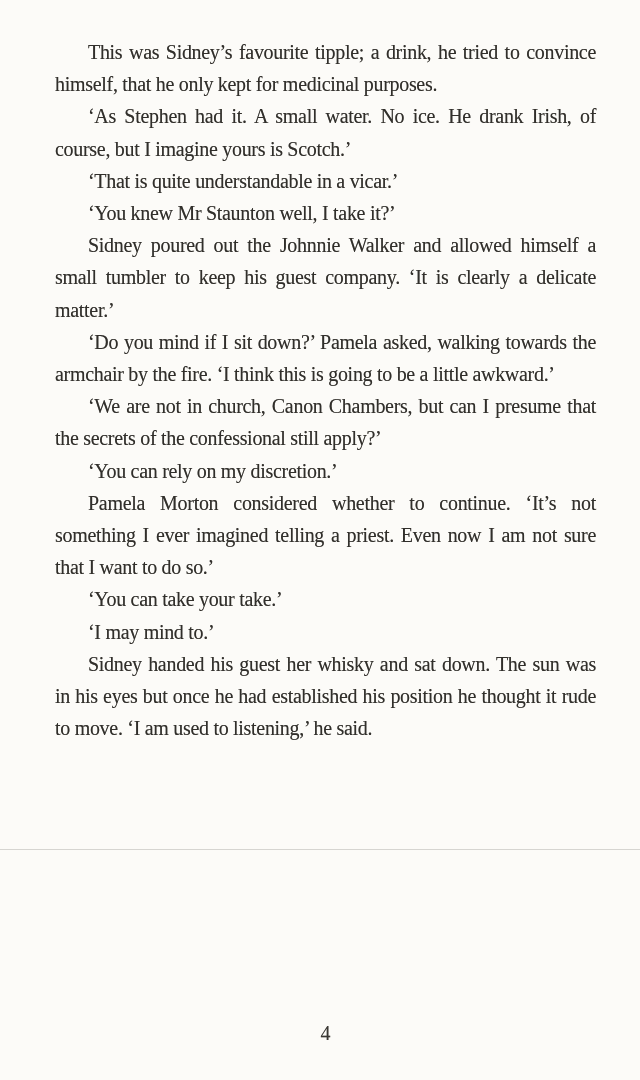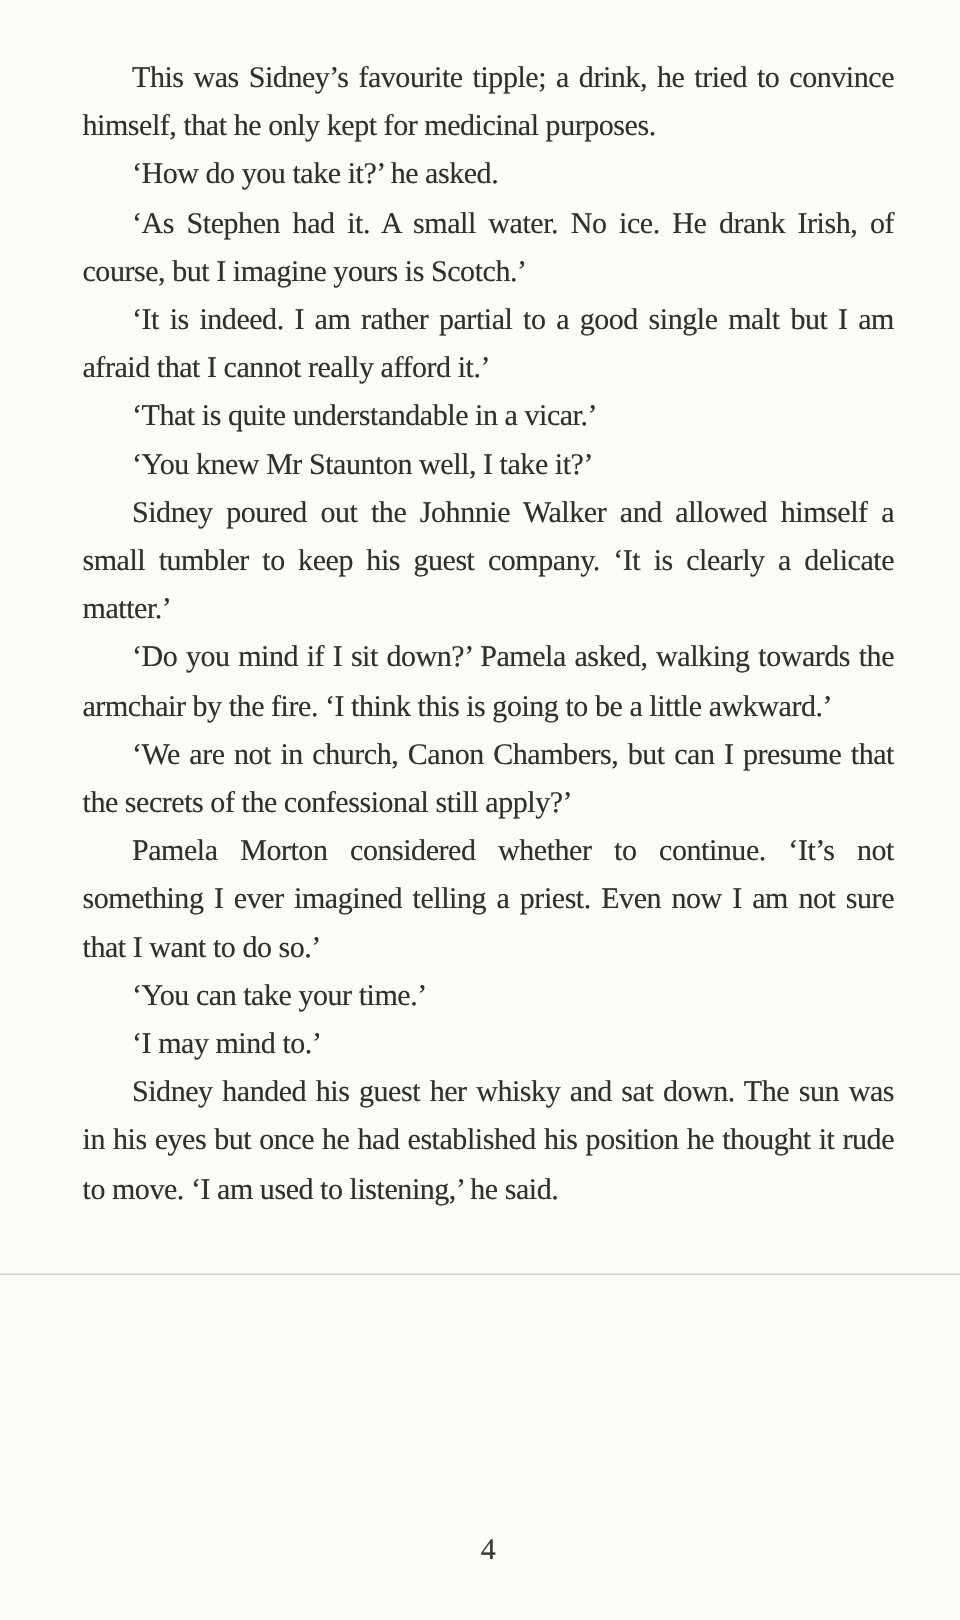--- a/index.html
+++ b/index.html
@@ -52,28 +52,27 @@
     height: 1px;
     background: #d6d5d1;
   }
 </style>
 </head>
 <body style="background: rgb(252, 251, 248);">
 
 <main class="page" style="color: rgb(49, 47, 43);">
   <section class="text-block">
     <p>This was Sidney’s favourite tipple; a drink, he tried to convince himself, that he only kept for medicinal purposes.</p>
-    <p>‘How do you take it?’ he asked.</p>
     <p>‘As Stephen had it. A small water. No ice. He drank Irish, of course, but I imagine yours is Scotch.’</p>
-    <p>‘It is indeed. I am rather partial to a good single malt but I am afraid that I cannot really afford it.’</p>
     <p>‘That is quite understandable in a vicar.’</p>
     <p>‘You knew Mr Staunton well, I take it?’</p>
     <p>Sidney poured out the Johnnie Walker and allowed himself a small tumbler to keep his guest company. ‘It is clearly a delicate matter.’</p>
     <p>‘Do you mind if I sit down?’ Pamela asked, walking towards the armchair by the fire. ‘I think this is going to be a little awkward.’</p>
     <p>‘We are not in church, Canon Chambers, but can I presume that the secrets of the confessional still apply?’</p>
+    <p>‘You can rely on my discretion.’</p>
     <p>Pamela Morton considered whether to continue. ‘It’s not something I ever imagined telling a priest. Even now I am not sure that I want to do so.’</p>
-    <p>‘You can take your time.’</p>
+    <p>‘You can take your take.’</p>
     <p>‘I may mind to.’</p>
     <p>Sidney handed his guest her whisky and sat down. The sun was in his eyes but once he had established his position he thought it rude to move. ‘I am used to listening,’ he said.</p>
   </section>
   <div class="page-number">4</div>
   <div class="scan-edge"></div>
 </main>
 
 </body></html>

